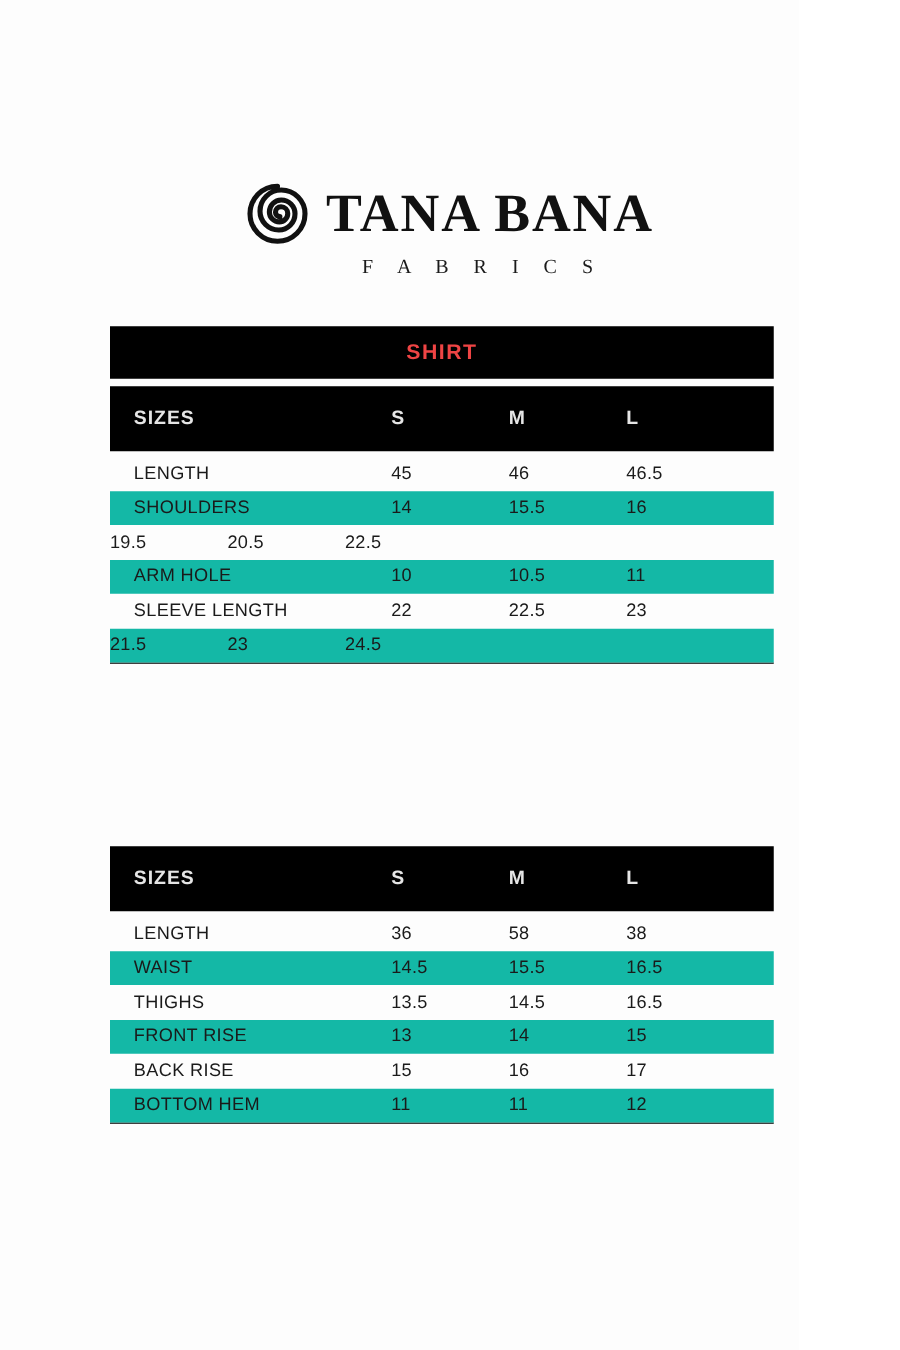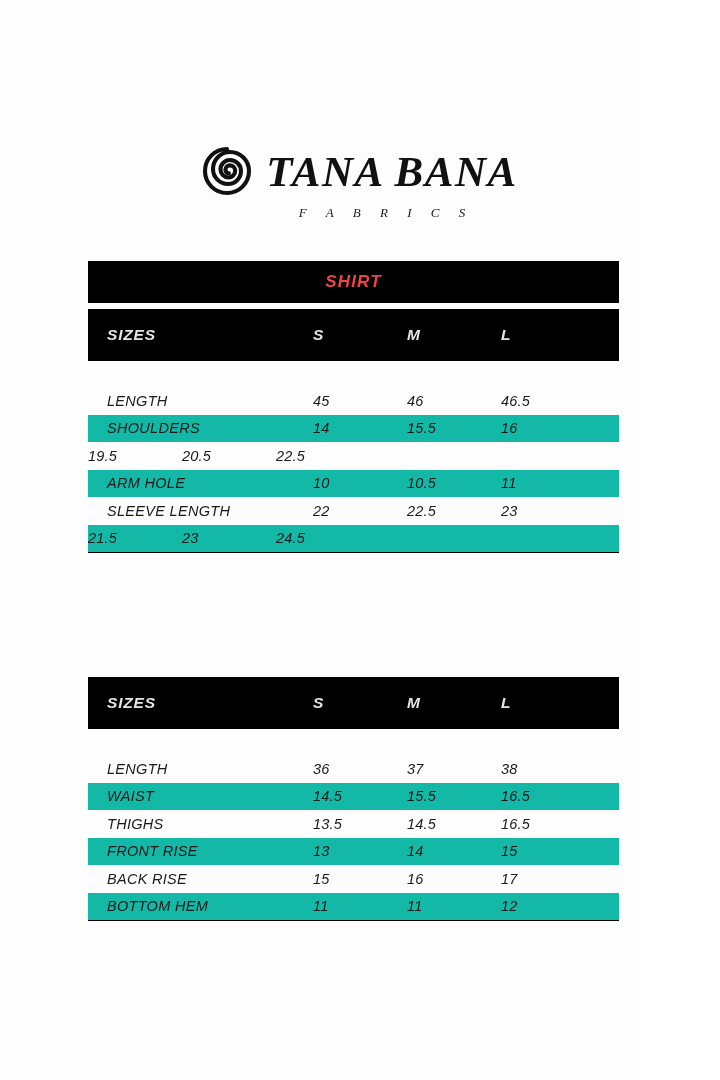--- a/index.html
+++ b/index.html
@@ -12,21 +12,20 @@
     background: #ffffff;
     font-family: "Liberation Sans", sans-serif;
     color: #1a1a1a;
     overflow: hidden;
   }
   .page {
     position: relative;
     width: 639px;
     height: 1080px;
     background: #fdfdfd;
-    font-style: italic;
   }
 
   
   .brand {
     position: absolute;
     top: 146px;
     left: 0;
     width: 720px;
     display: flex;
     flex-direction: column;
@@ -50,21 +49,21 @@
     font-weight: 700;
     letter-spacing: 1.5px;
     color: #111111;
     line-height: 1;
     white-space: nowrap;
   }
   .brand-sub {
     margin-top: 9px;
     margin-left: 52px;
     font-family: "Liberation Serif", serif;
-    font-size: 13px;
+    font-size: 16px;
     letter-spacing: 8px;
     color: #1a1a1a;
     text-align: center;
   }
 
   
   .table-block {
     position: absolute;
     left: 88px;
     width: 531px;
@@ -98,21 +97,21 @@
   }
   .col-size {
     width: 94px;
     box-sizing: border-box;
     text-align: left;
   }
   .table-head .col-size {
     font-weight: 700;
   }
   .rows {
-    margin-top: 26px;
+    margin-top: 4px;
     border-bottom: 1px solid #000000;
   }
   .row {
     display: flex;
     align-items: center;
     height: 27.5px;
     font-size: 14.5px;
     color: #1a1a1a;
   }
   .row.alt {
@@ -195,21 +194,21 @@
     <div class="table-head">
       <div class="col-label">SIZES</div>
       <div class="col-size">S</div>
       <div class="col-size">M</div>
       <div class="col-size">L</div>
     </div>
     <div class="rows">
       <div class="row">
         <div class="col-label">LENGTH</div>
         <div class="col-size">36</div>
-        <div class="col-size">37</div>
+        <div class="col-size">58</div>
         <div class="col-size">38</div>
       </div>
       <div class="row alt">
         <div class="col-label">WAIST</div>
         <div class="col-size">14.5</div>
         <div class="col-size">15.5</div>
         <div class="col-size">16.5</div>
       </div>
       <div class="row">
         <div class="col-label">THIGHS</div>

